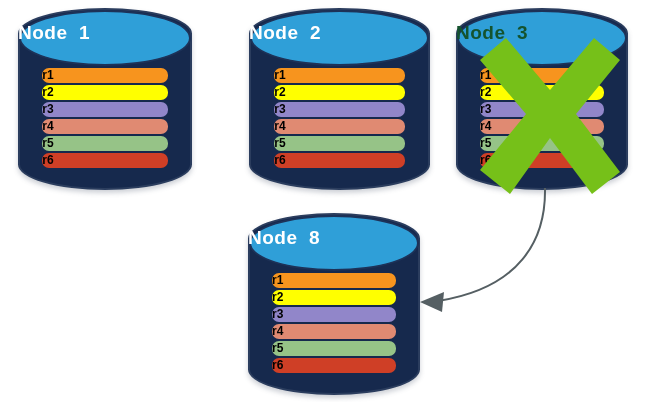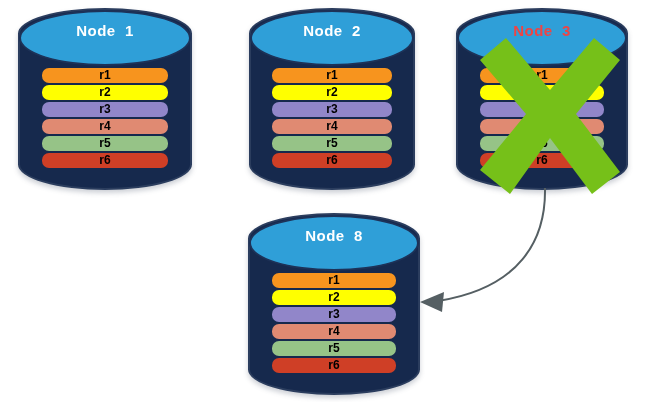--- a/index.html
+++ b/index.html
@@ -44,45 +44,44 @@
     background: #2f9fd8;
     border: 2px solid #1d3258;
     border-radius: 50%;
     box-sizing: border-box;
   }
   .node-label {
     position: absolute;
     left: 0;
     top: 14px;
     width: 100%;
-    text-align: center;
     color: #ffffff;
     font-weight: bold;
-    font-size: 15px;
+    font-size: 19px;
     letter-spacing: 0.5px;
     white-space: pre;
   }
   .rows {
     position: absolute;
     left: 0;
     width: 100%;
     display: flex;
     flex-direction: column;
     align-items: center;
     gap: 2px;
   }
   .row {
     width: 72%;
     height: 15px;
     border-radius: 7px;
     color: #000000;
     font-weight: bold;
     font-size: 12px;
     line-height: 15px;
-    text-align: center;
+    text-align: left;
   }
 
   
   .fail-x {
     position: absolute;
     pointer-events: none;
   }
 
   
   .arrow-layer {
@@ -106,38 +105,38 @@
     <div class="rows" style="top:60px;">
       <div class="row" style="background: rgb(247, 148, 30);">r1</div>
       <div class="row" style="background: rgb(255, 255, 0);">r2</div>
       <div class="row" style="background: rgb(145, 134, 201);">r3</div>
       <div class="row" style="background: rgb(224, 138, 114);">r4</div>
       <div class="row" style="background: rgb(150, 195, 135);">r5</div>
       <div class="row" style="background: rgb(207, 63, 38);">r6</div>
     </div>
   </div>
 
-  <div class="node" id="node-2-el" style="left:249px; top:8px; width:166px; height:182px;">
+  <div class="node" id="node-2-el" style="left:249px; top:8px; width:181px; height:182px;">
     <div class="cyl-body" style="background: rgb(22, 41, 77);"></div>
     <div class="cyl-top" style="background: rgb(47, 159, 216);"></div>
     <div class="node-label" style="color: rgb(255, 255, 255);">Node  2</div>
     <div class="rows" style="top:60px;">
       <div class="row" style="background: rgb(247, 148, 30);">r1</div>
       <div class="row" style="background: rgb(255, 255, 0);">r2</div>
       <div class="row" style="background: rgb(145, 134, 201);">r3</div>
       <div class="row" style="background: rgb(224, 138, 114);">r4</div>
       <div class="row" style="background: rgb(150, 195, 135);">r5</div>
       <div class="row" style="background: rgb(207, 63, 38);">r6</div>
     </div>
   </div>
 
   <div class="node" id="node-3-el" style="left:456px; top:8px; width:172px; height:182px;">
     <div class="cyl-body" style="background: rgb(22, 41, 77);"></div>
     <div class="cyl-top" style="background: rgb(47, 159, 216);"></div>
-    <div class="node-label" style="color: #ef4444;">Node  3</div>
+    <div class="node-label" style="color: #14532d;">Node  3</div>
     <div class="rows" style="top:60px;">
       <div class="row" style="background: rgb(247, 148, 30);">r1</div>
       <div class="row" style="background: rgb(255, 255, 0);">r2</div>
       <div class="row" style="background: rgb(145, 134, 201);">r3</div>
       <div class="row" style="background: rgb(224, 138, 114);">r4</div>
       <div class="row" style="background: rgb(150, 195, 135);">r5</div>
       <div class="row" style="background: rgb(207, 63, 38);">r6</div>
     </div>
   </div>
 

